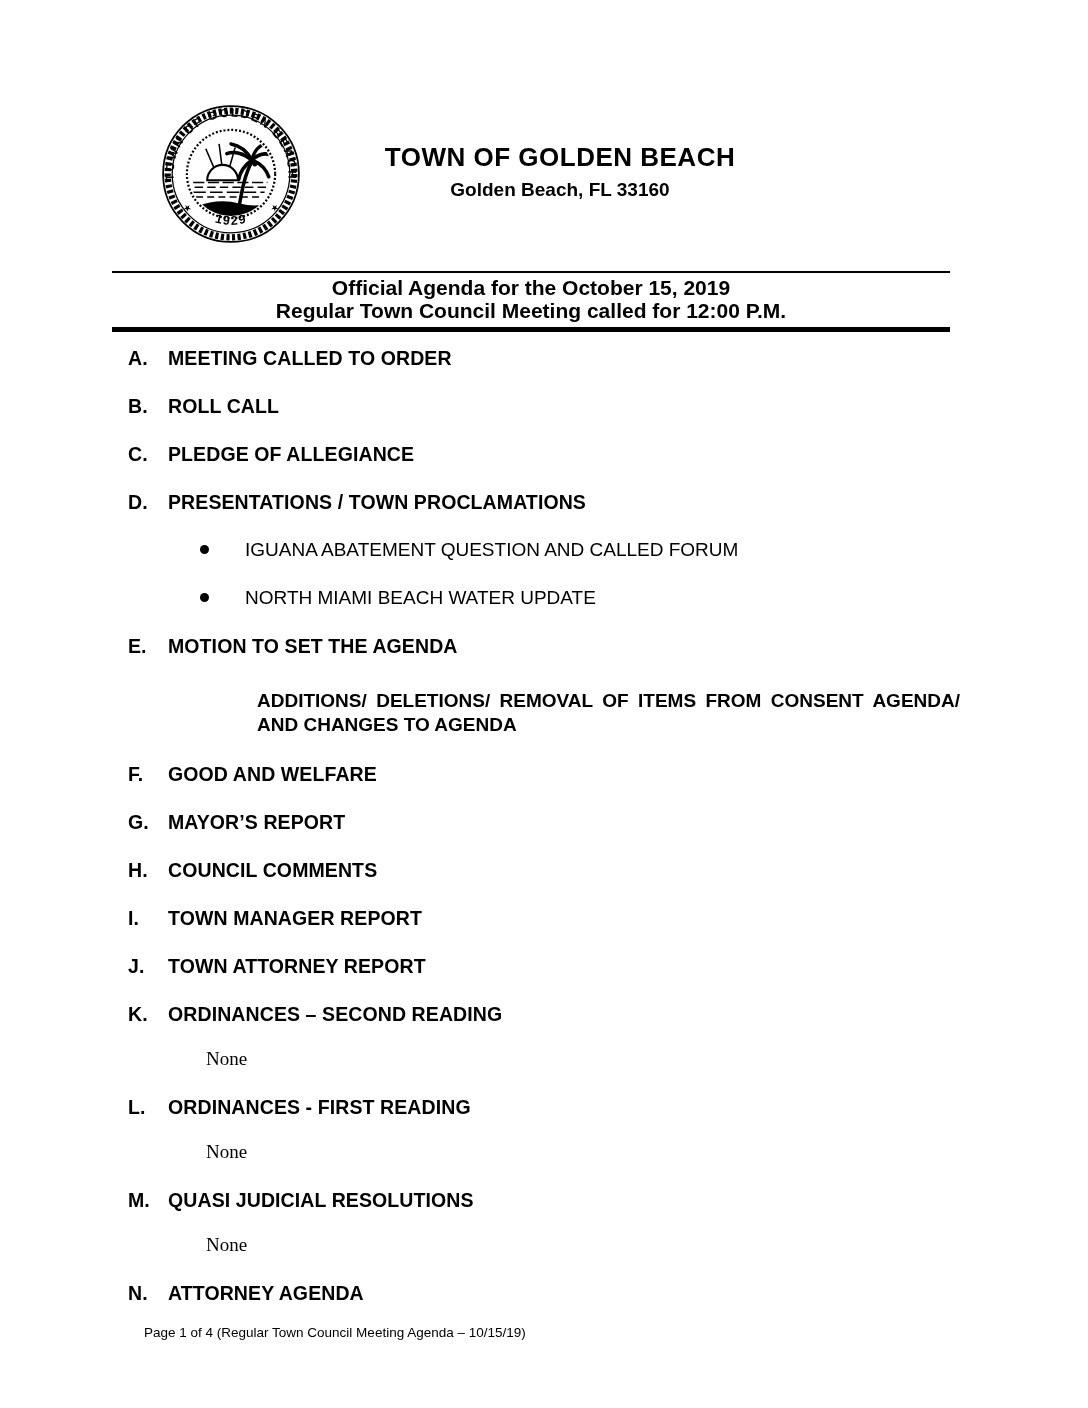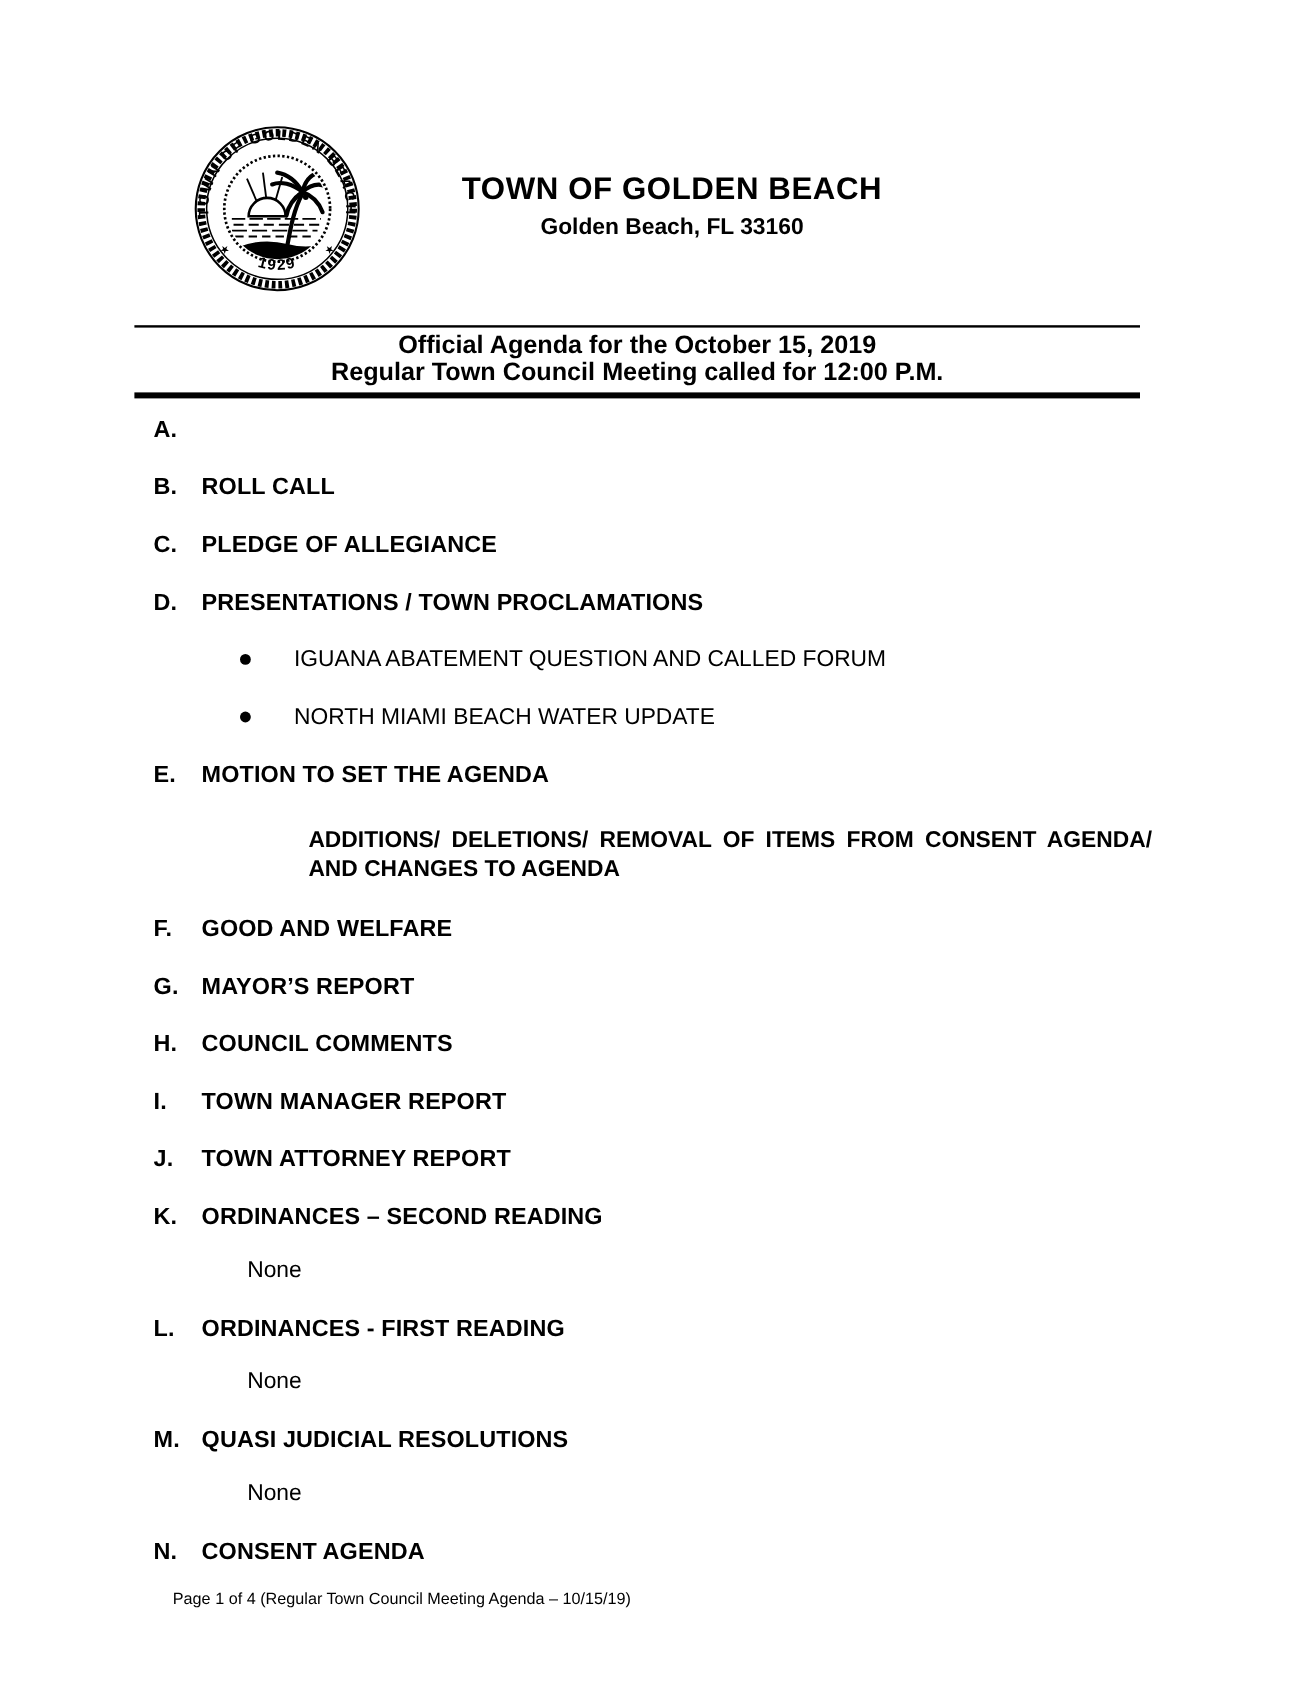--- a/index.html
+++ b/index.html
@@ -27,21 +27,21 @@
   .item{margin-bottom:26px;}
   .item-head{display:flex;font-weight:bold;font-size:19.5px;line-height:22px;letter-spacing:.1px;}
   .letter{width:40px;flex:none;}
   .bullet-row{display:flex;margin:26px 0 0 72px;font-size:19px;line-height:22px;font-weight:normal;}
   .dot{width:9px;height:9px;border-radius:50%;background:#000;margin:6px 36px 0 0;flex:none;}
   .para{
     margin:32px 0 1px 129px;width:703px;
     font-size:19px;line-height:24px;font-weight:bold;
     text-align:justify;text-align-last:left;
   }
-  .note{margin:23px 0 0 78px;font-size:19px;line-height:22px;font-weight:normal;}
+  .note{margin:23px 0 0 78px;font-size:19px;line-height:22px;font-weight:normal;font-family:Liberation Serif, serif;}
   
   .footer{position:absolute;left:144px;top:1325px;font-size:13.5px;line-height:16px;}
 </style>
 </head>
 <body>
 
 <div class="page">
 
   <svg class="seal" viewBox="0 0 200 200">
     <circle cx="100" cy="100" r="97" fill="#ffffff" stroke="#000" stroke-width="2.5"></circle>
@@ -107,20 +107,21 @@
   <div class="banner">
     <div>Official Agenda for the October 15, 2019</div>
     <div>Regular Town Council Meeting called for 12:00 P.M.</div>
   </div>
 
   <div class="agenda">
 
     <div class="item">
       <div class="item-head">
         <span class="letter">A.</span>
+        <span>MEETING CALLED TO ORDER</span>
       </div>
     </div>
 
     <div class="item">
       <div class="item-head">
         <span class="letter">B.</span>
         <span>ROLL CALL</span>
       </div>
     </div>
 
@@ -209,21 +210,21 @@
       <div class="item-head">
         <span class="letter">M.</span>
         <span>QUASI JUDICIAL RESOLUTIONS</span>
       </div>
       <div class="note">None</div>
     </div>
 
     <div class="item">
       <div class="item-head">
         <span class="letter">N.</span>
-        <span>CONSENT AGENDA</span>
+        <span>ATTORNEY AGENDA</span>
       </div>
     </div>
 
   </div>
 
   <div class="footer">Page 1 of 4 (Regular Town Council Meeting Agenda – 10/15/19)</div>
 
 </div>
 
 </body></html>

